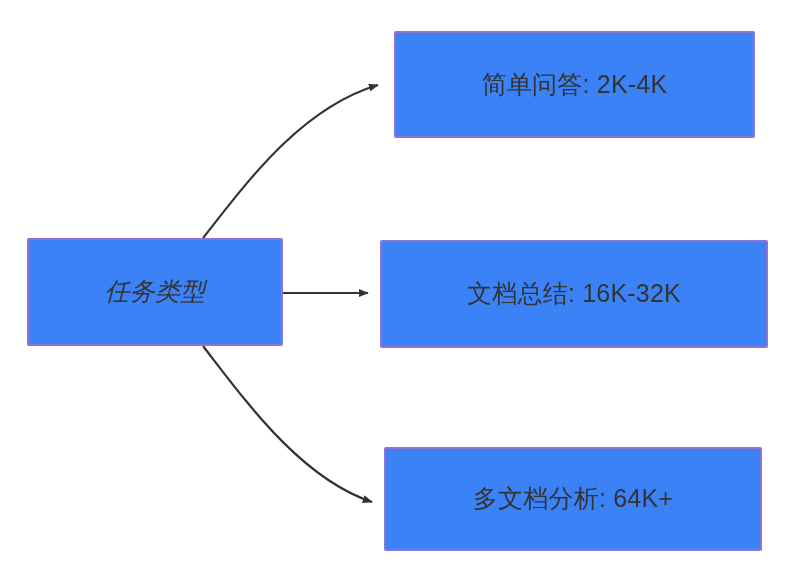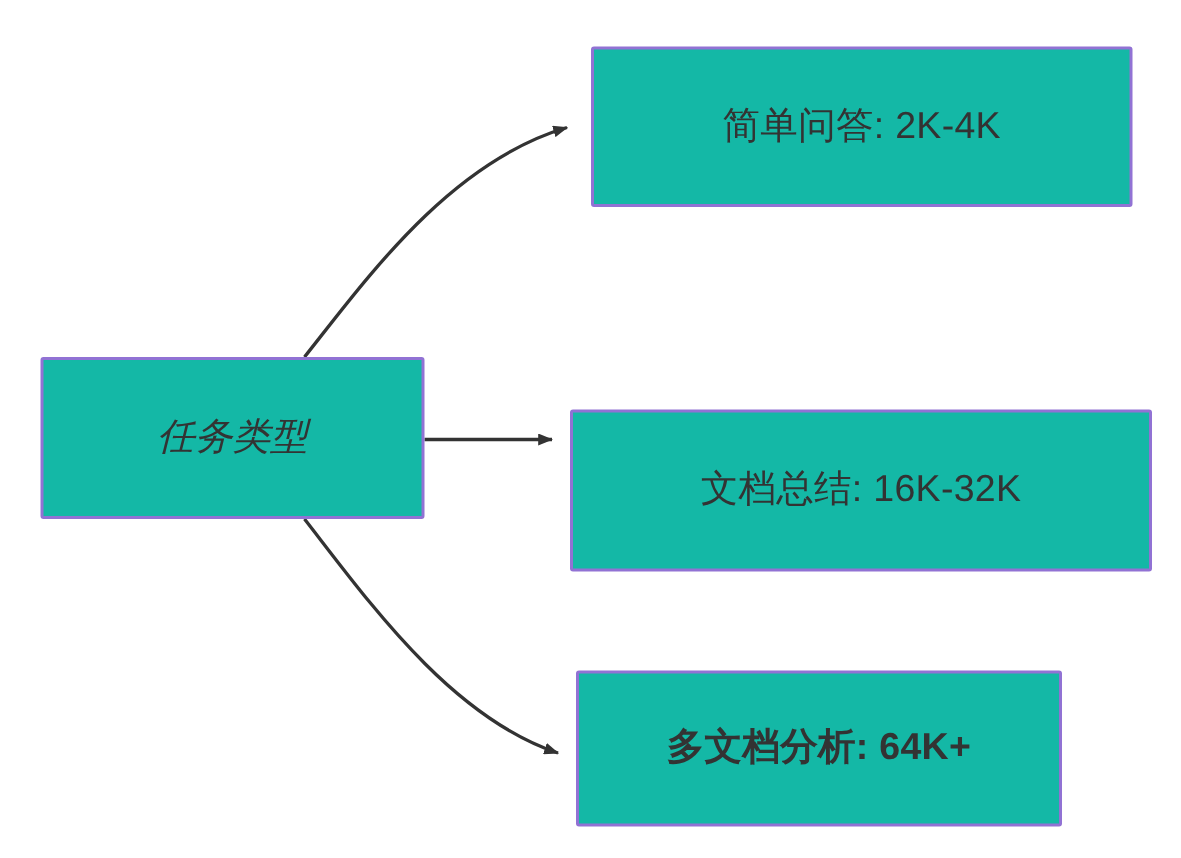--- a/index.html
+++ b/index.html
@@ -25,21 +25,21 @@
     position: absolute;
     left: 0;
     top: 0;
     width: 787px;
     height: 572px;
     pointer-events: none;
   }
   .node {
     position: absolute;
     box-sizing: border-box;
-    background: #14b8a6;
+    background: #3b82f6;
     border: 2px solid #9172D4;
     border-radius: 2px;
     display: flex;
     align-items: center;
     justify-content: center;
   }
   .node-label {
     color: #333333;
     font-size: 25px;
     line-height: 1.25;
@@ -58,28 +58,26 @@
     left: 394px;
     top: 31px;
     width: 361px;
     height: 107px;
   }
   #node-target-1 {
     left: 380px;
     top: 240px;
     width: 388px;
     height: 108px;
-    margin-top: 33px;
   }
   #node-target-2 {
     left: 384px;
     top: 447px;
-    width: 324px;
+    width: 378px;
     height: 104px;
-    font-weight: bold;
   }
 </style>
 </head>
 <body>
 
 <div id="diagram-canvas">
 
   <svg class="edge-layer" viewBox="0 0 787 572" width="787" height="572">
     <defs>
       <marker id="arrowhead" markerWidth="10" markerHeight="8" refX="9.2" refY="4" orient="auto" markerUnits="userSpaceOnUse">

